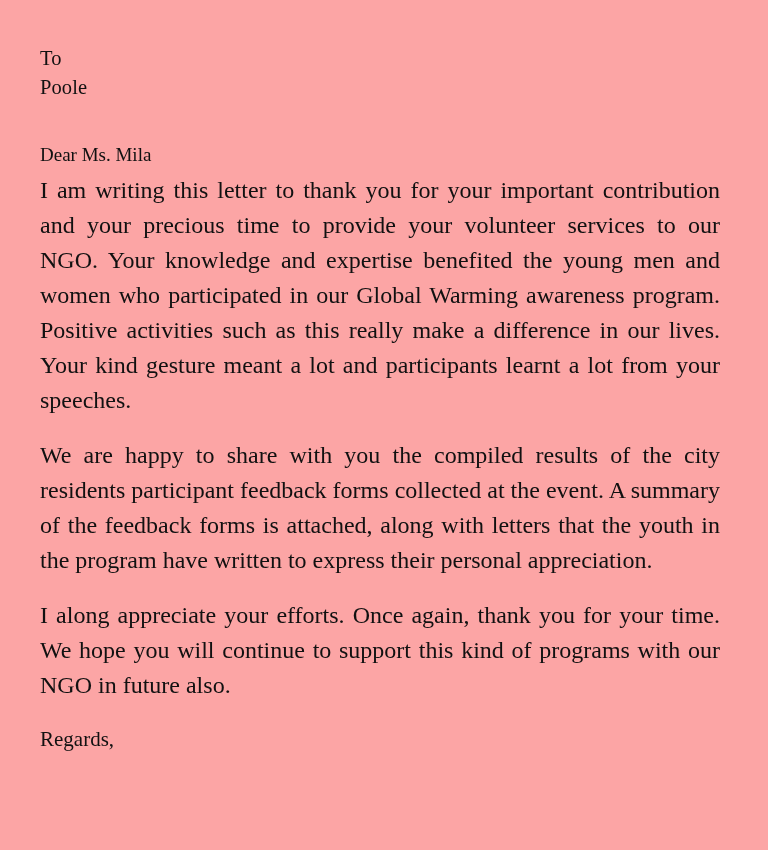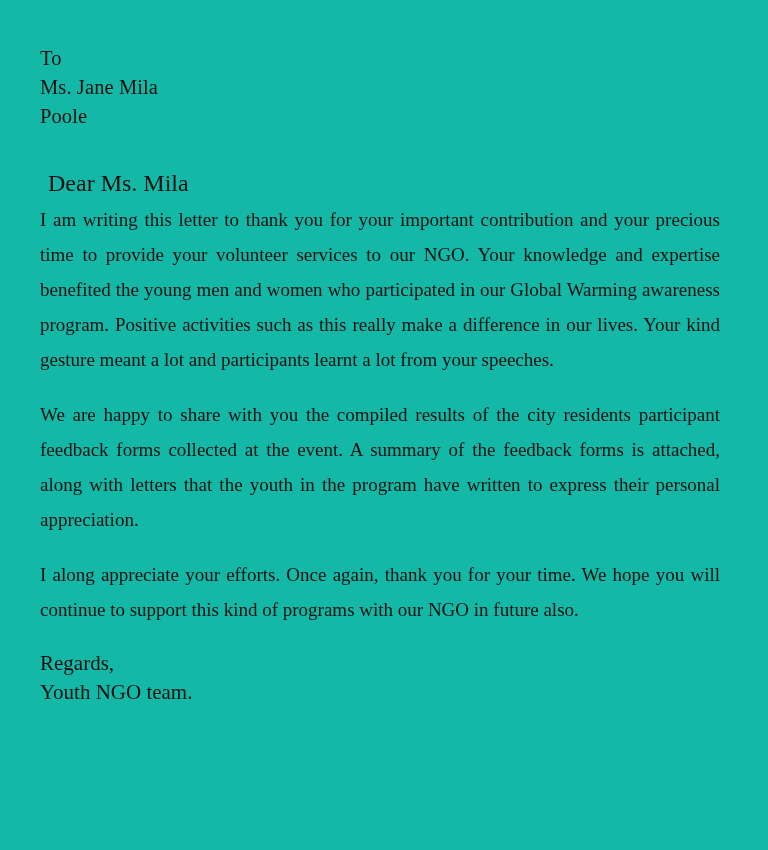--- a/index.html
+++ b/index.html
@@ -12,45 +12,44 @@
     height: 850px;
     overflow: hidden;
     font-family: "Liberation Serif", "DejaVu Serif", serif;
     color: #111111;
     -webkit-font-smoothing: antialiased;
   }
   .page {
     position: relative;
     width: 768px;
     height: 850px;
-    background: #14b8a6;
+    background: #fca5a5;
     box-sizing: border-box;
     padding: 44px 48px 0 40px;
   }
   .letter {
     width: 680px;
   }
   .address-block {
     margin: 0 0 36px 0;
   }
   .address-line {
     font-size: 20.5px;
     line-height: 29px;
     letter-spacing: 0.1px;
     white-space: pre;
   }
   .salutation {
-    font-size: 24px;
+    font-size: 19px;
     line-height: 33px;
     margin-bottom: 2px;
     white-space: pre;
-    margin-left: 8px;
   }
   .para {
-    font-size: 19px;
+    font-size: 24px;
     line-height: 35px;
     text-align: justify;
     text-justify: inter-word;
     margin: 0 0 20px 0;
     hyphens: none;
   }
   .para:last-of-type {
     margin-bottom: 0;
   }
   .body-blocks {
@@ -66,30 +65,28 @@
   }
 </style>
 </head>
 <body>
 
 <div class="page">
   <div class="letter">
 
     <div class="address-block">
       <div class="address-line">To</div>
-      <div class="address-line">Ms. Jane Mila</div>
       <div class="address-line">Poole</div>
     </div>
 
     <div class="body-blocks">
       <div class="salutation">Dear Ms. Mila</div>
       <p class="para">I am writing this letter to thank you for your important contribution and your precious time to provide your volunteer services to our NGO. Your knowledge and expertise benefited the young men and women who participated in our Global Warming awareness program. Positive activities such as this really make a difference in our lives. Your kind gesture meant a lot and participants learnt a lot from your speeches.</p>
       <p class="para">We are happy to share with you the compiled results of the city residents participant feedback forms collected at the event. A summary of the feedback forms is attached, along with letters that the youth in the program have written to express their personal appreciation.</p>
       <p class="para">I along appreciate your efforts. Once again, thank you for your time. We hope you will continue to support this kind of programs with our NGO in future also.</p>
     </div>
 
     <div class="closing-block">
       <div class="closing-line">Regards,</div>
-      <div class="closing-line">Youth NGO team.</div>
     </div>
 
   </div>
 </div>
 
 </body></html>

